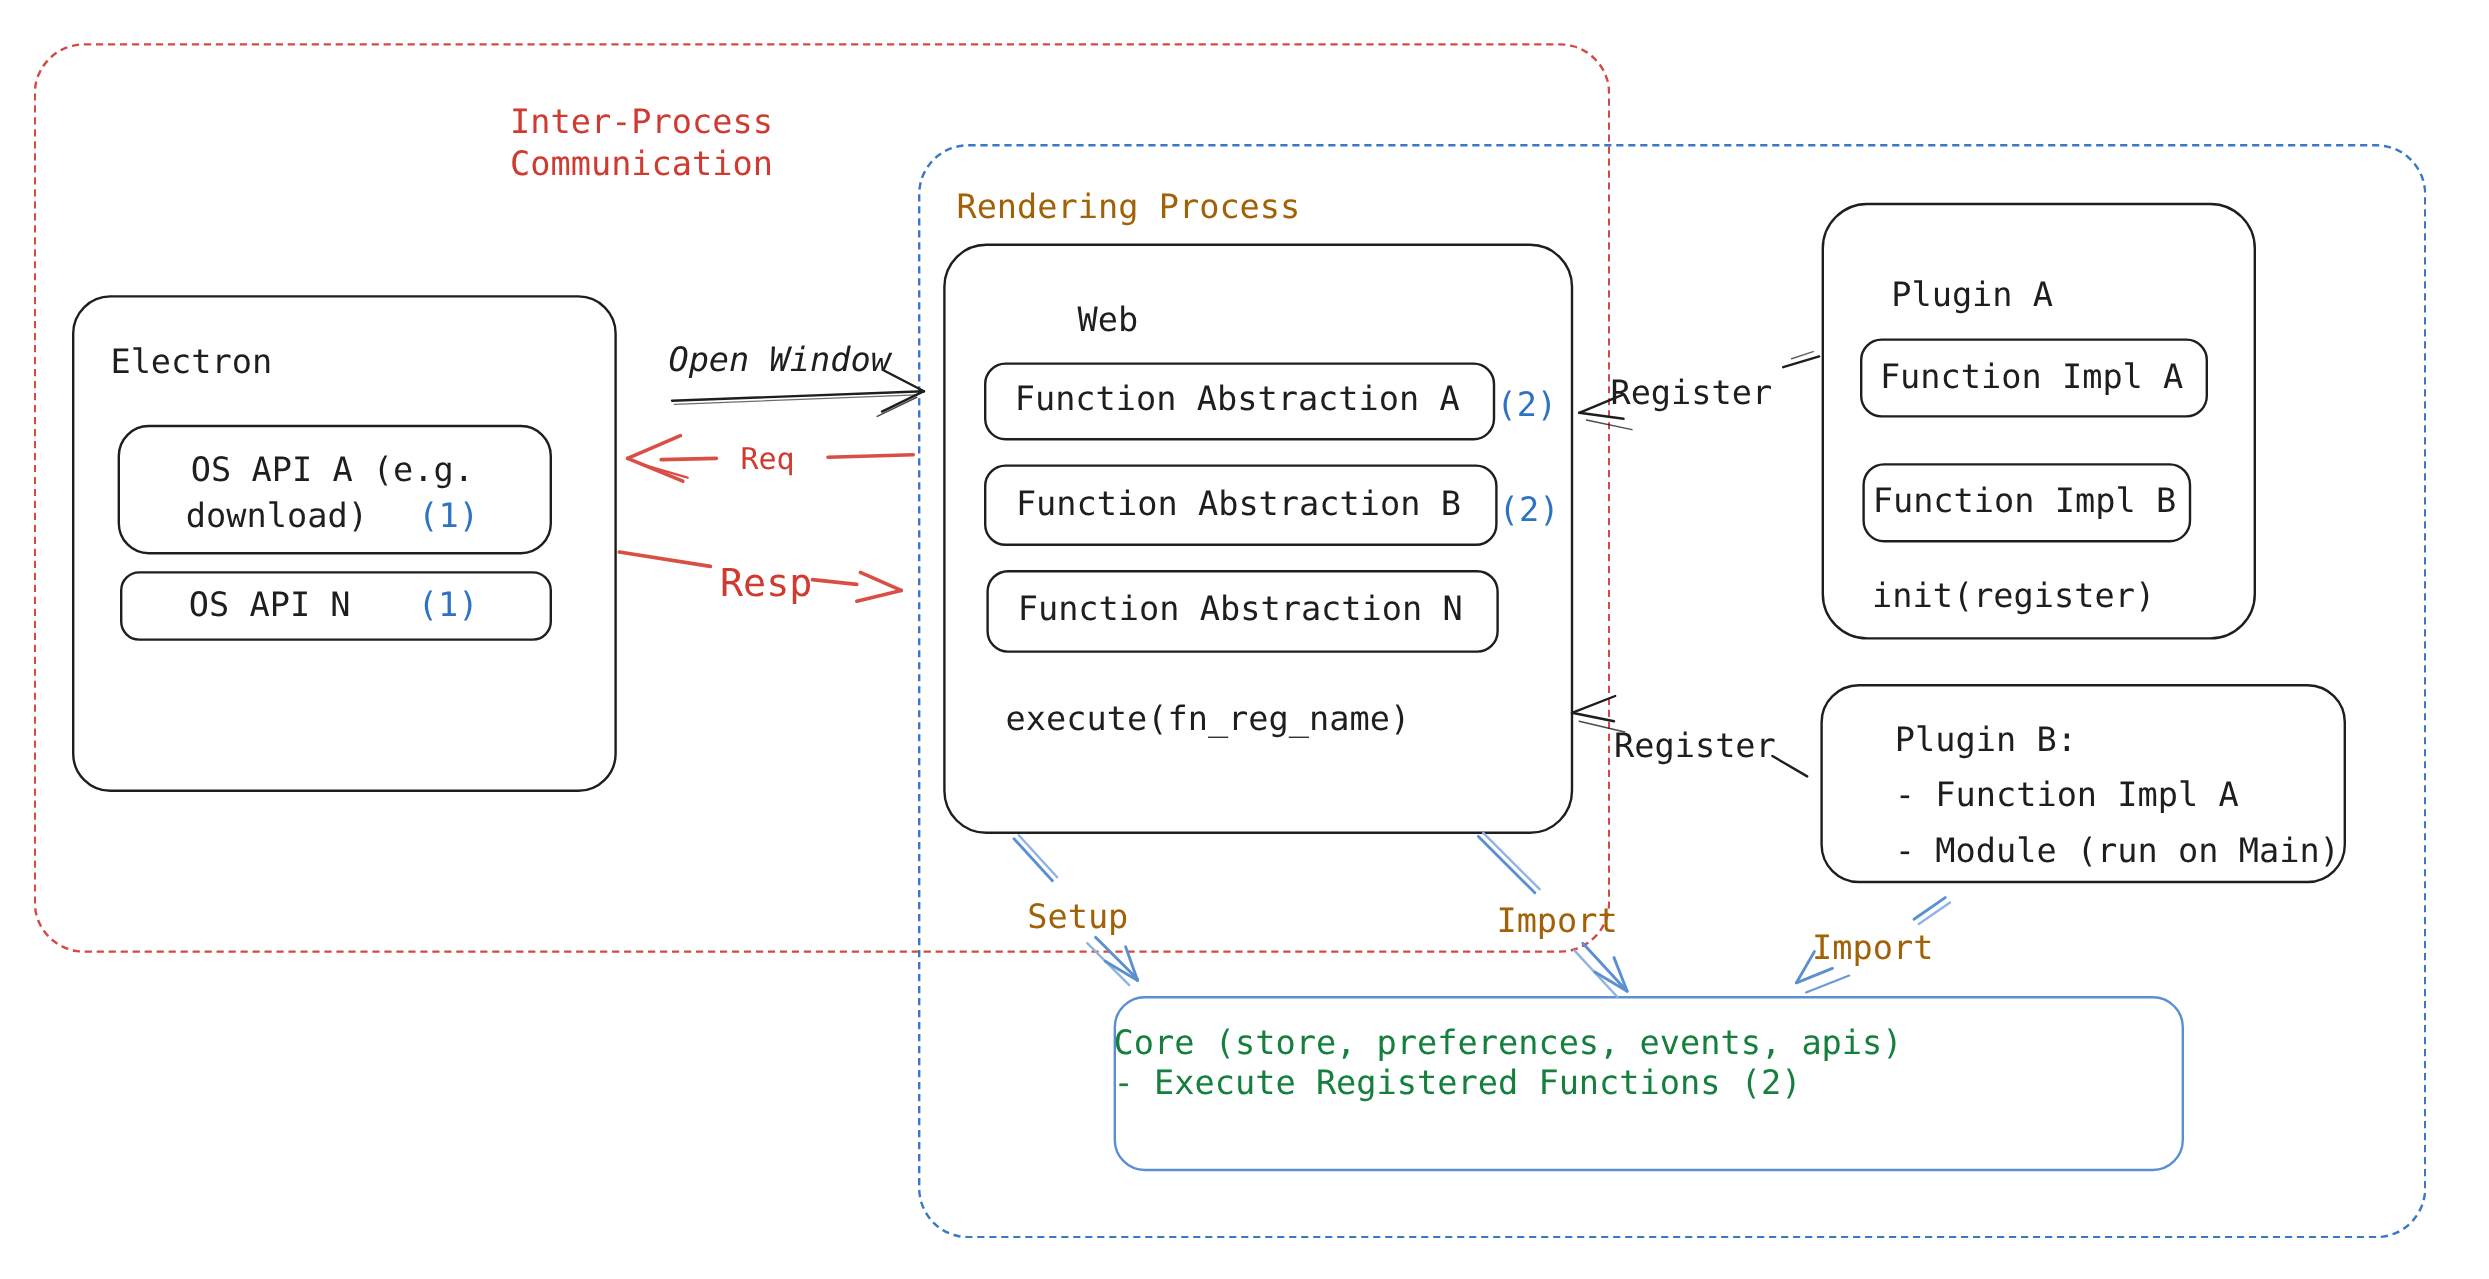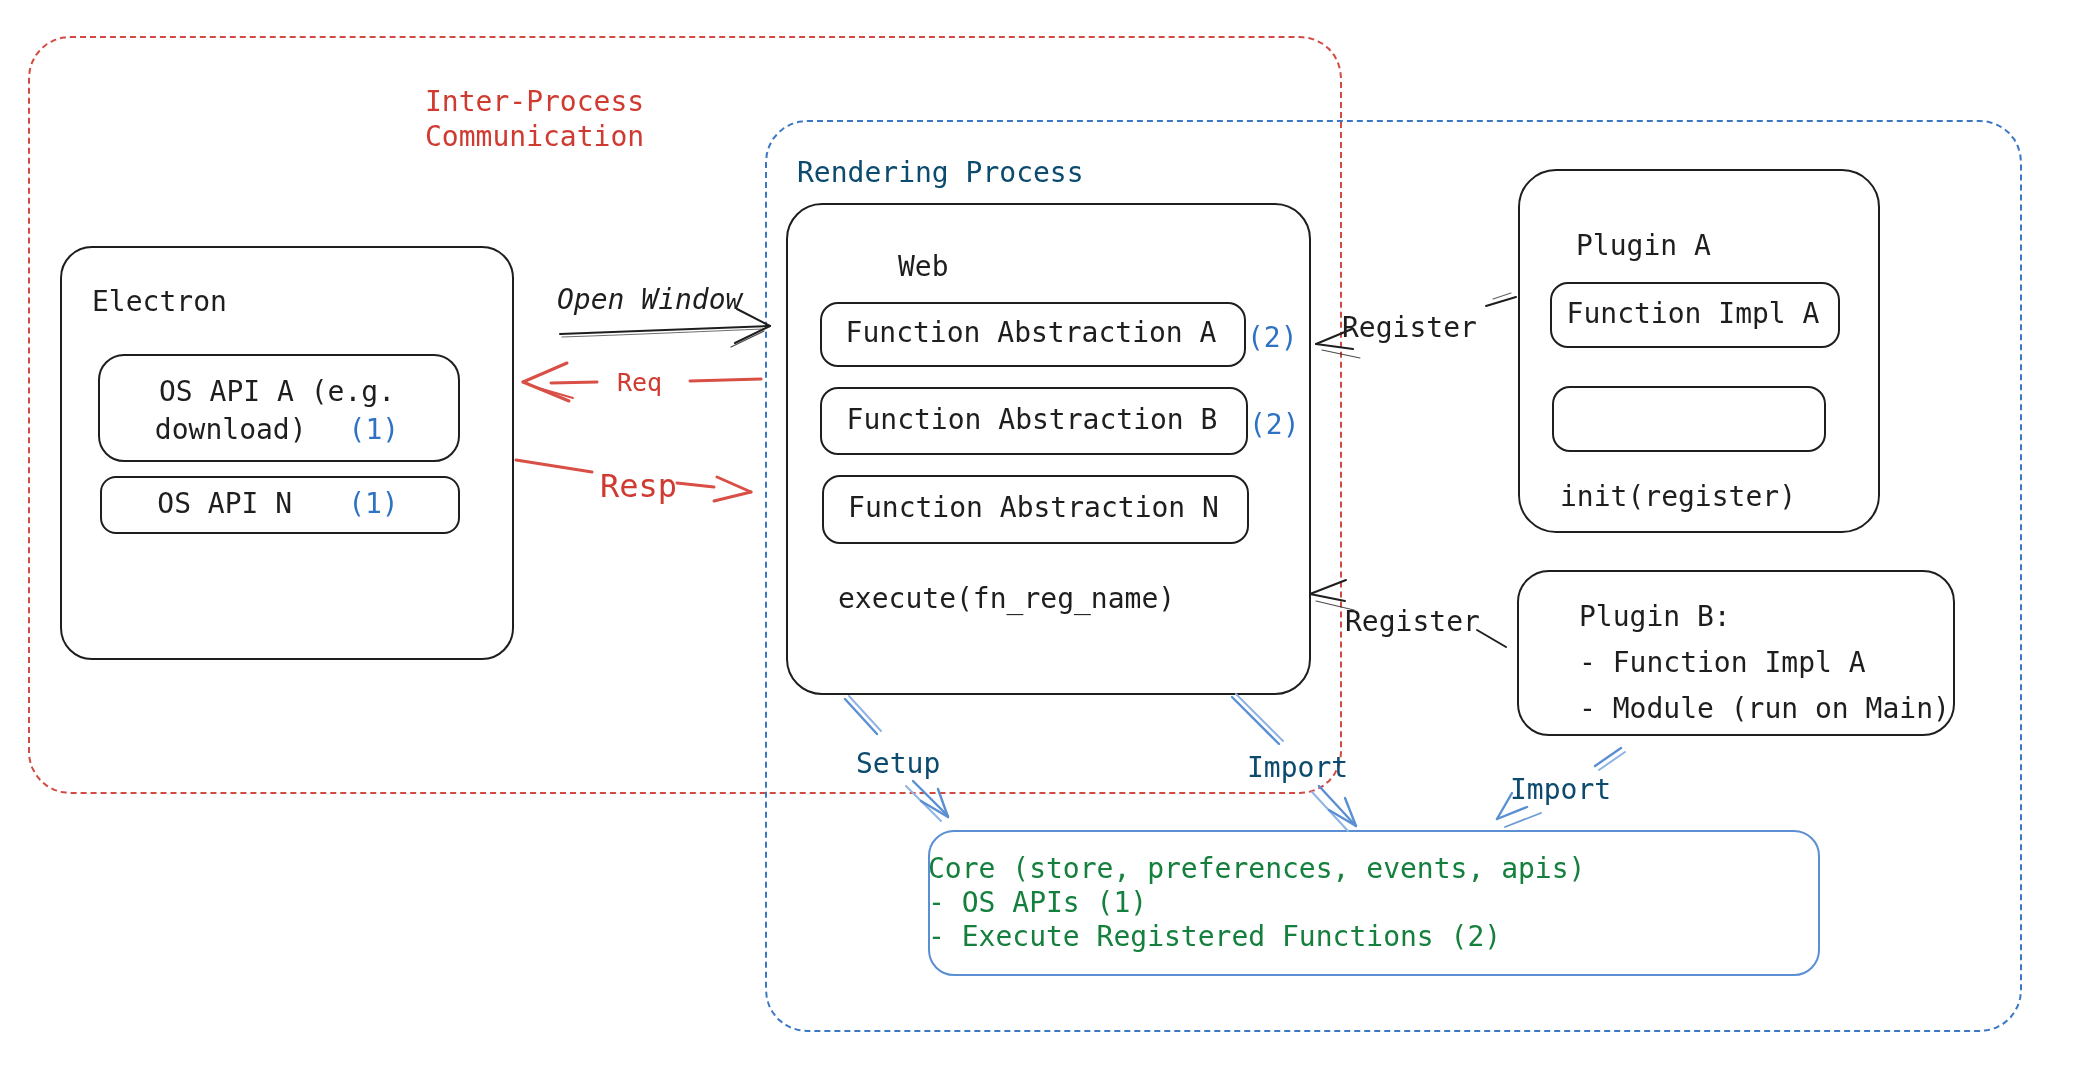--- a/index.html
+++ b/index.html
@@ -10,21 +10,21 @@
   
   .region{position:absolute;border-radius:42px;background:transparent;}
   .region.red{border:2.5px dashed #d24b42;}
   .region.blue{border:2.5px dashed #3b78c4;}
   
   .box{position:absolute;border:2.2px solid #1e1e1e;border-radius:30px;background:transparent;}
   .box.inner{border-radius:20px;}
   
   .lbl{position:absolute;white-space:nowrap;line-height:1.25;}
   .red-t{color:#cf3a31;}
-  .blue-t{color:#0c4a6e;}
+  .blue-t{color:#a16207;}
   .badge{color:#2e72c4;}
   .boxtext{position:absolute;display:flex;align-items:center;justify-content:center;white-space:nowrap;}
   svg.arrows{position:absolute;left:0;top:0;pointer-events:none;}
   .core-box{position:absolute;border:2.2px solid #5b8fd3;border-radius:26px;}
   .core-text{position:absolute;color:#15803d;line-height:34px;}
 </style>
 </head>
 <body>
 
 <div class="canvas">
@@ -78,33 +78,35 @@
 
   <div class="lbl" style="left:838px;top:581px;">execute(fn_reg_name)</div>
 
   <div class="box" style="left:1518px;top:169px;width:358px;height:360px;border-radius:38px;"></div>
   <div class="lbl" style="left:1576px;top:228px;">Plugin A</div>
   <div class="box inner" style="left:1550px;top:282px;width:286px;height:62px;border-radius:18px;"></div>
   <div class="boxtext" style="left:1550px;top:282px;width:286px;height:62px;">
     <span>Function Impl A</span>
   </div>
   <div class="box inner" style="left:1552px;top:386px;width:270px;height:62px;border-radius:18px;"></div>
+  <div class="boxtext" style="left:1552px;top:386px;width:270px;height:62px;">
+    <span>Function Impl B</span>
+  </div>
   <div class="lbl" style="left:1560px;top:479px;">init(register)</div>
 
   <div class="box" style="left:1517px;top:570px;width:434px;height:162px;border-radius:32px;"></div>
   <div class="lbl" style="left:1551px;top:594px;line-height:46px;margin-left:28px;">
     <div>Plugin B:</div>
     <div>- Function Impl A</div>
     <div>- Module (run on Main)</div>
   </div>
 
   <div class="core-box" style="left:928px;top:830px;width:888px;height:142px;"></div>
   <div class="core-text" style="left:928px;top:852px;width:888px;">
     <div>Core (store, preferences, events, apis)</div>
-    <div>- OS APIs (1)</div>
     <div>- Execute Registered Functions (2)</div>
   </div>
 
   <div class="lbl" style="left:557px;top:282px;font-style:italic;">Open Window</div>
   <div class="lbl red-t" style="left:617px;top:367px;font-size:25px;">Req</div>
   <div class="lbl red-t" style="left:600px;top:466px;font-size:32px;">Resp</div>
   <div class="lbl" style="left:1342px;top:310px;">Register</div>
   <div class="lbl" style="left:1345px;top:604px;">Register</div>
   <div class="lbl blue-t" style="left:856px;top:746px;">Setup</div>
   <div class="lbl blue-t" style="left:1247px;top:750px;">Import</div>

